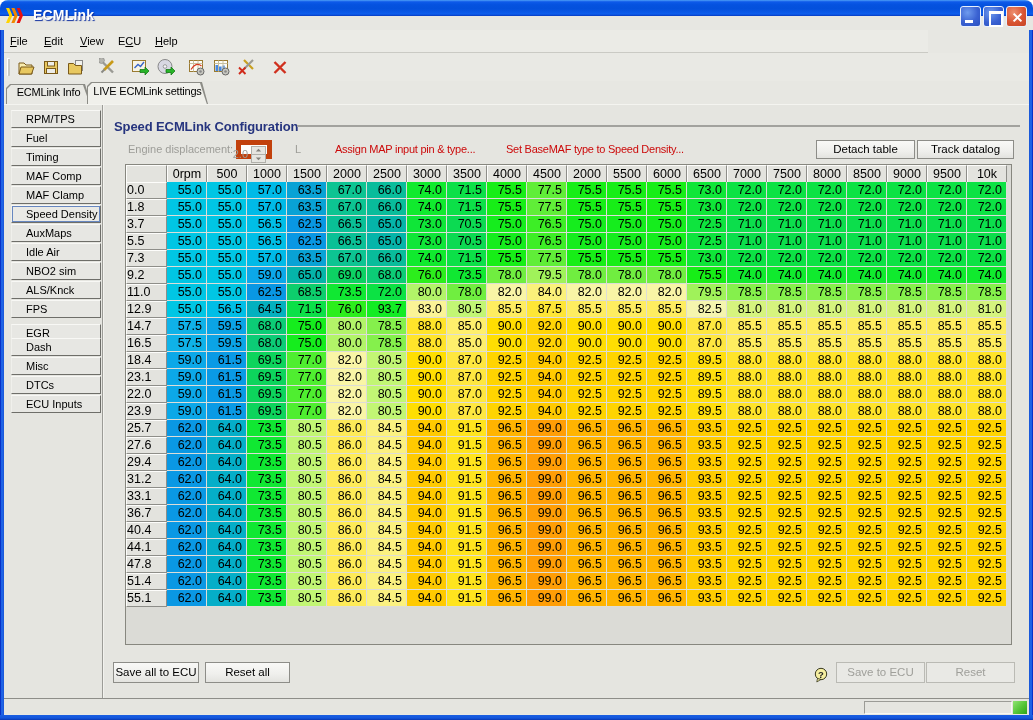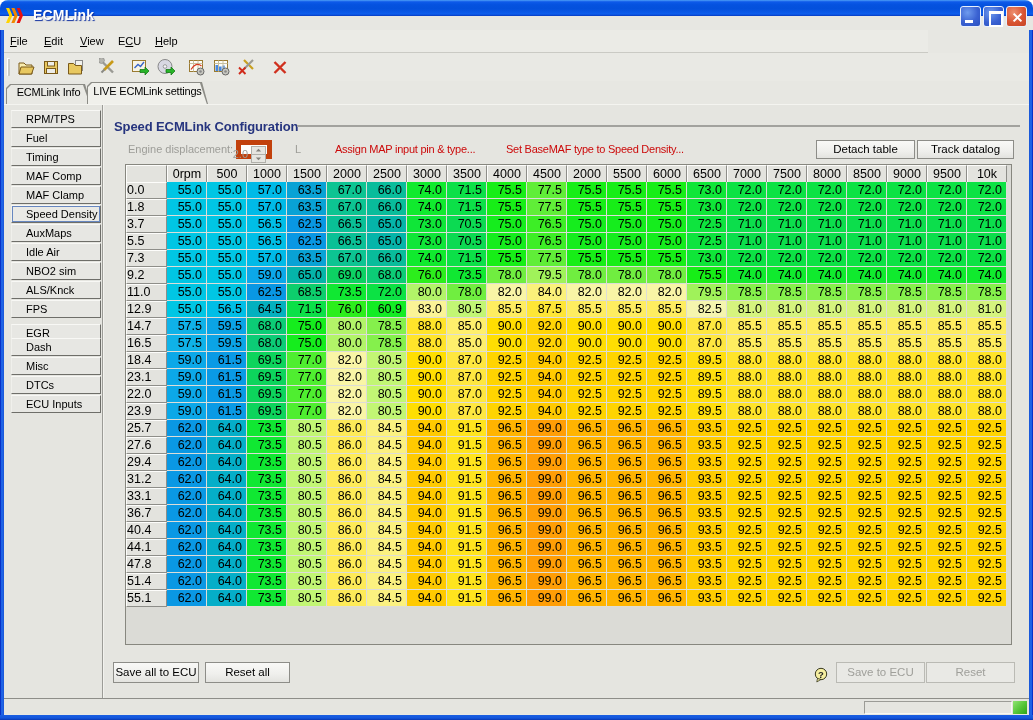--- a/index.html
+++ b/index.html
@@ -437,21 +437,21 @@
 <div class="dc v78_5">78.5</div>
 <div class="dc v78_5">78.5</div>
 <div class="dc v78_5">78.5</div>
 <div class="dc v78_5">78.5</div>
 <div class="rc">12.9</div>
 <div class="dc v55_0">55.0</div>
 <div class="dc v56_5">56.5</div>
 <div class="dc v64_5">64.5</div>
 <div class="dc v71_5">71.5</div>
 <div class="dc v76_0">76.0</div>
-<div class="dc v74_5">60.9</div>
+<div class="dc v74_5">93.7</div>
 <div class="dc v83_0">83.0</div>
 <div class="dc v80_5">80.5</div>
 <div class="dc v85_5">85.5</div>
 <div class="dc v87_5">87.5</div>
 <div class="dc v85_5">85.5</div>
 <div class="dc v85_5">85.5</div>
 <div class="dc v85_5">85.5</div>
 <div class="dc v82_5">82.5</div>
 <div class="dc v81_0">81.0</div>
 <div class="dc v81_0">81.0</div>

